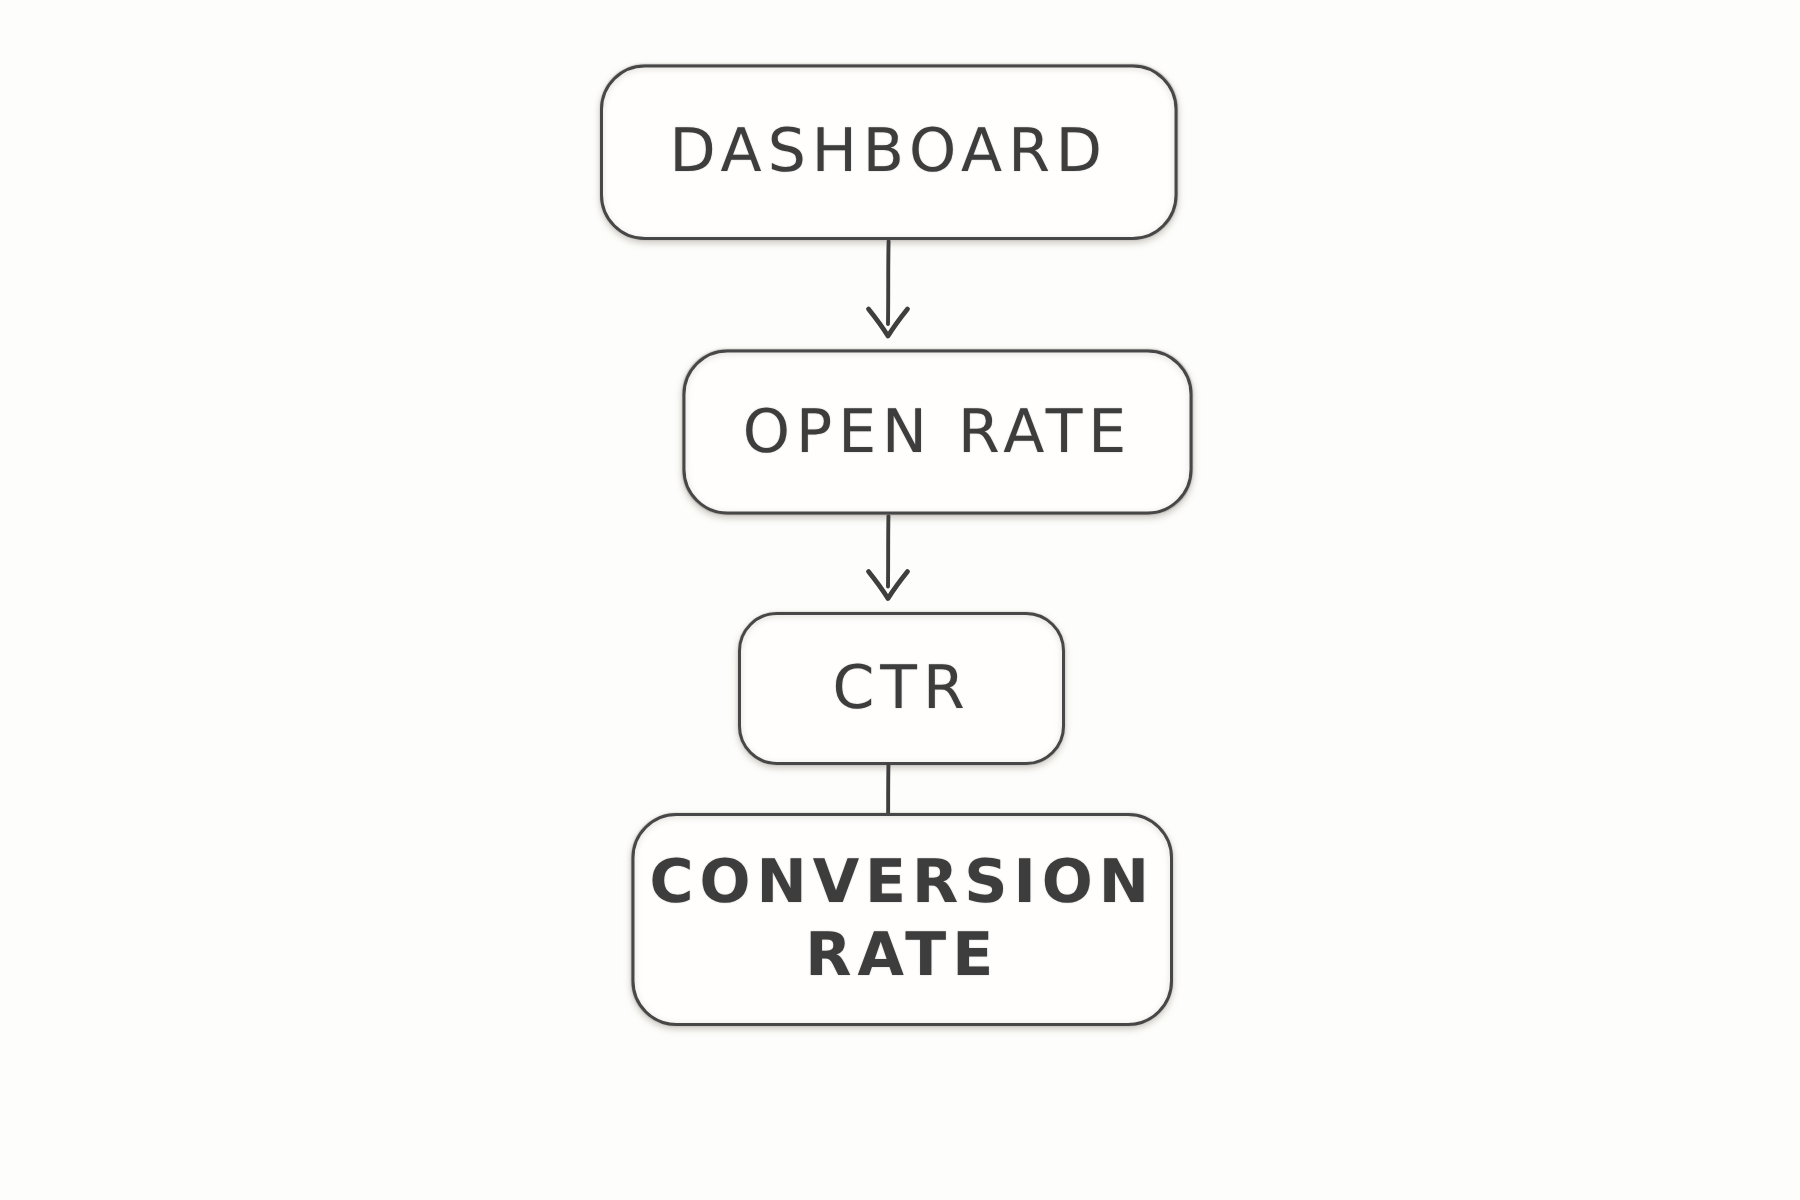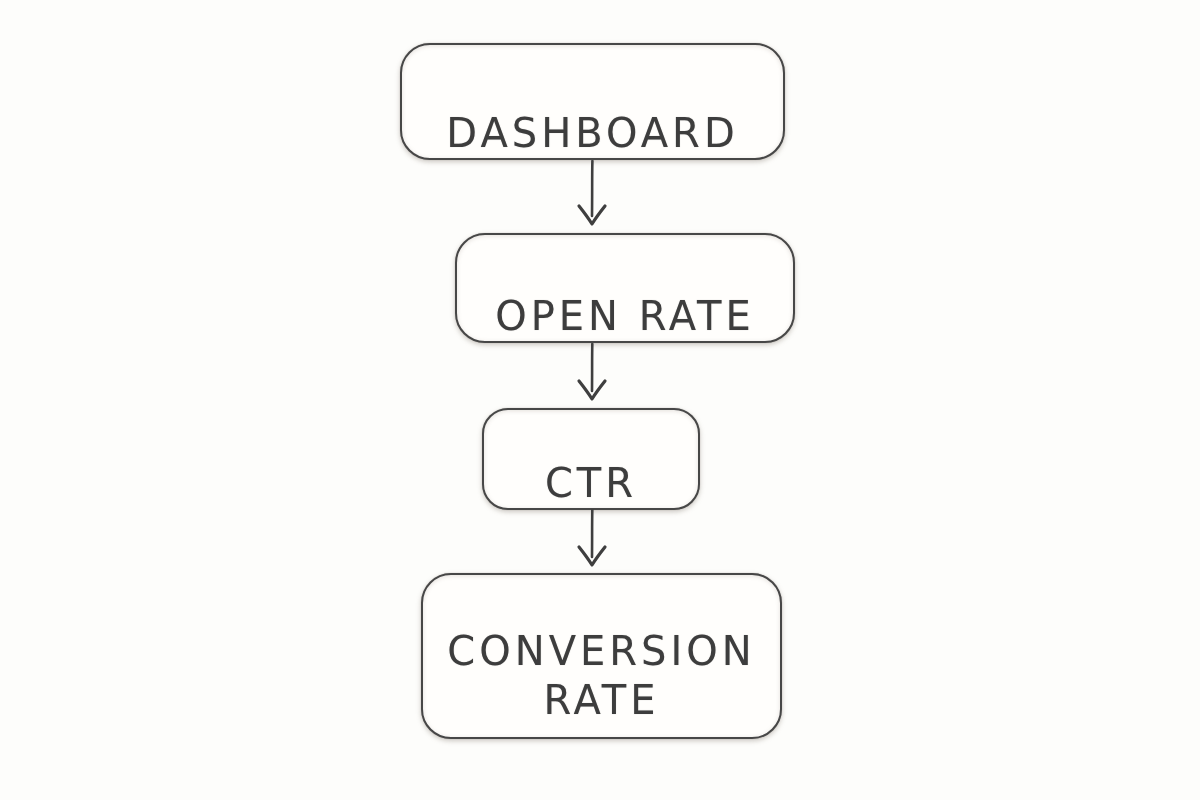--- a/index.html
+++ b/index.html
@@ -13,42 +13,42 @@
   .canvas {
     position: relative;
     width: 1200px;
     height: 800px;
     background: #fdfdfb;
     overflow: hidden;
   }
   .node {
     position: absolute;
     display: flex;
-    align-items: flex-end;
+    align-items: center;
     justify-content: center;
     text-align: center;
     background: #fffefc;
     border: 2px solid #474747;
     border-radius: 30px;
     box-shadow:
       0 2px 5px rgba(130, 120, 110, 0.40),
       0 0 1px rgba(90, 85, 80, 0.45),
       inset 0 1px 4px rgba(130, 120, 110, 0.22);
     color: #3d3d3d;
     font-size: 40px;
     font-weight: 400;
     letter-spacing: 4px;
     line-height: 1.22;
     
     text-shadow: 0 0 1px rgba(70, 70, 70, 0.35);
   }
   .node-dashboard  { left: 400px; top:  43px; width: 381px; height: 113px; }
   .node-open-rate  { left: 423px; top: 233px; width: 336px; height: 106px; margin-left: 32px; }
-  .node-ctr        { left: 482px; top: 408px; width: 214px; height:  98px; border-radius: 26px; }
-  .node-conversion { left: 421px; top: 573px; width: 341px; height: 138px; padding: 12px 8px; }
+  .node-ctr        { left: 492px; top: 408px; width: 214px; height:  98px; border-radius: 26px; }
+  .node-conversion { left: 421px; top: 542px; width: 341px; height: 138px; padding: 0 8px; font-weight: bold; }
   .node-label {
     display: block;
     width: 100%;
   }
   .connector {
     position: absolute;
     width: 44px;
   }
   .connector svg { display: block; }
   .connector-1 { left: 570px; top: 160px; height: 70px; }

